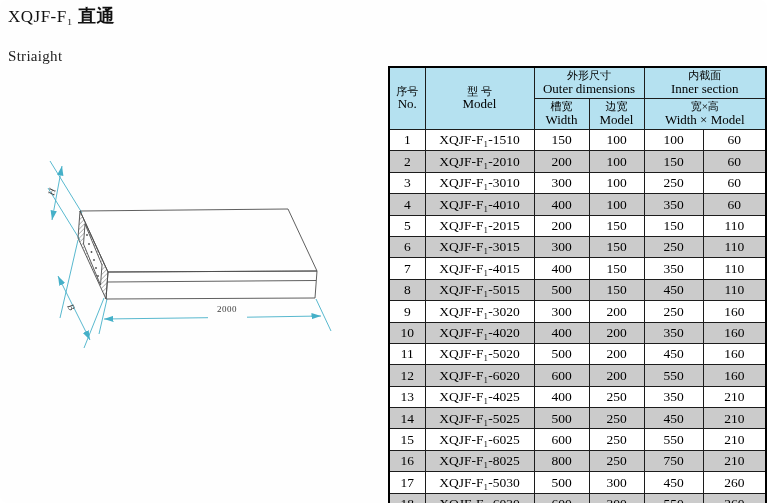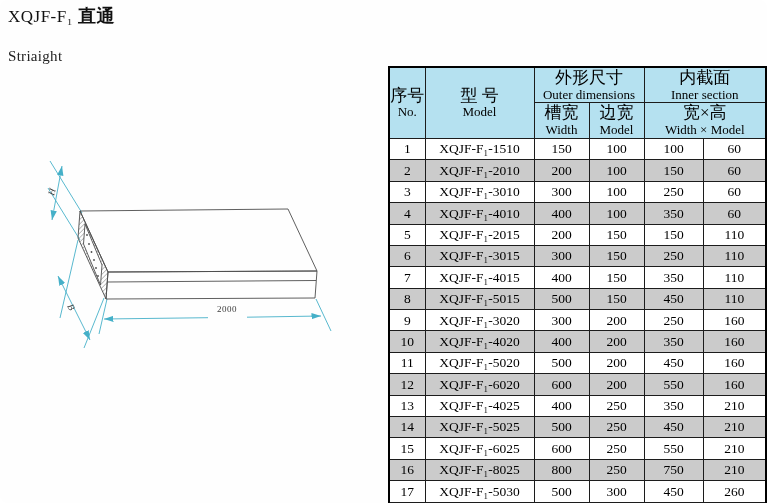--- a/index.html
+++ b/index.html
@@ -31,21 +31,21 @@
   .data-table{
     position:absolute;left:388px;top:66px;width:377px;
     border-collapse:collapse;table-layout:fixed;
     border:2px solid #000;
     font-size:13px;color:#000;text-align:center;
   }
   .data-table td{border:1px solid #1c1c1c;padding:0;line-height:1.15;overflow:hidden;}
   .data-table thead td{background:var(--header-bg,#b5e1f0);vertical-align:middle;}
   .h1 td{height:30px;}
   .h2 td{height:30px;text-align:center;}
-  .zh{font-size:17px;}
+  .zh{font-size:11px;}
   .en{font-size:13px;}
   .data-table tbody td{height:20.4px;font-size:13.5px;background:#fff;vertical-align:middle;}
   .data-table tbody tr.alt td{background:var(--alt-row-bg,#cbcbcb);}
 </style>
 </head>
 <body>
 
 <div class="page">
 
   <div class="title-block">

